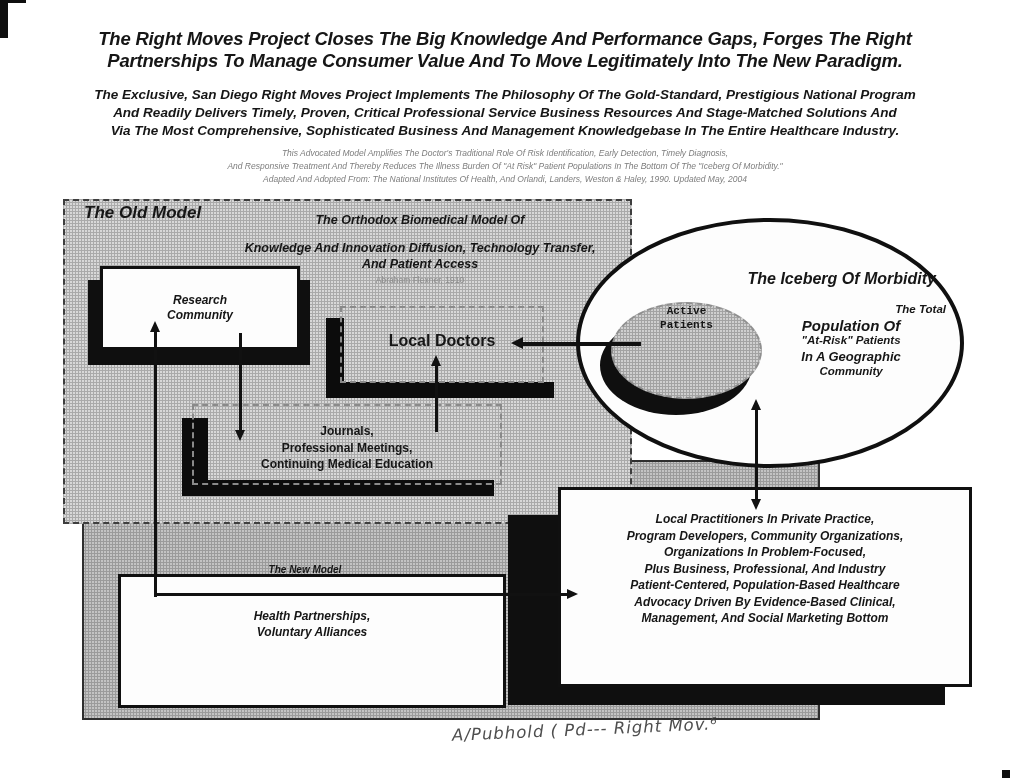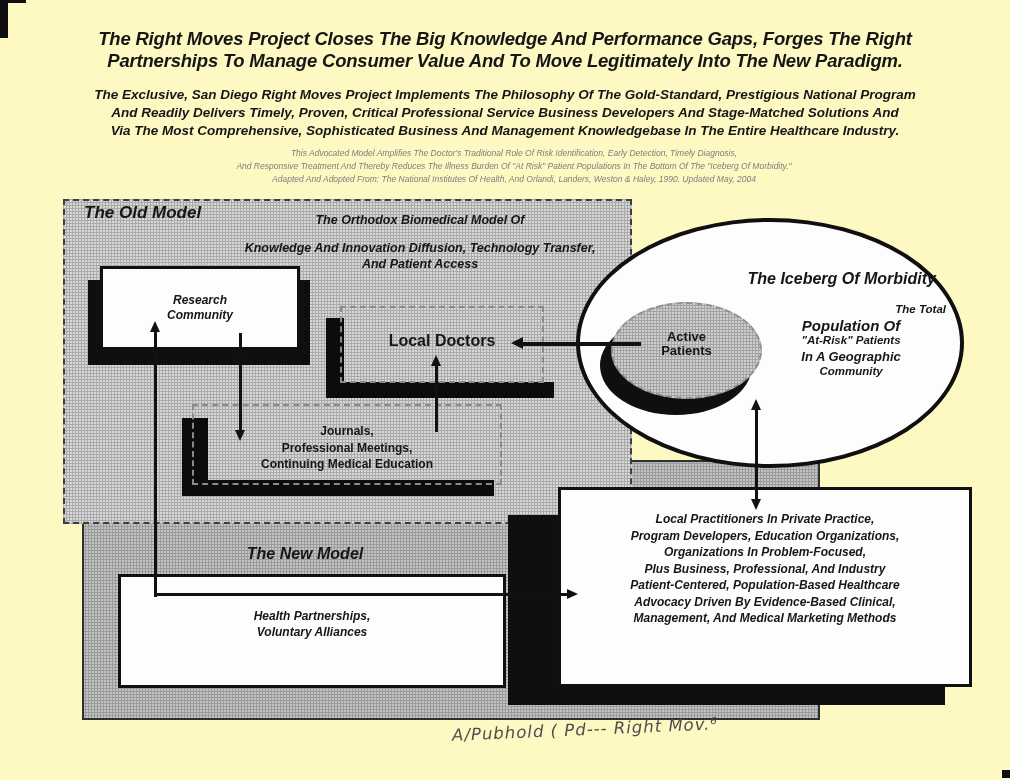--- a/index.html
+++ b/index.html
@@ -1,17 +1,17 @@
 <!DOCTYPE html>
 <html><head>
 <meta charset="utf-8">
 <style>
   html,body{margin:0;padding:0;background:#e9e9e9;}
   #canvas{
-    position:relative;width:1010px;height:780px;background:#fef9c3;
+    position:relative;width:1010px;height:780px;background:#ffffff;
     font-family:"Liberation Sans", sans-serif;color:#161616;overflow:hidden;
   }
   .abs{position:absolute;}
   .ctr{text-align:center;}
   .bi{font-weight:bold;font-style:italic;}
   .b{font-weight:bold;}
   .dots{background-image:radial-gradient(circle, rgba(70,70,70,.32) 1px, transparent 1.15px);background-size:3px 3px;}
   .panel-old{background-color:#d8d8d8;border:2px dashed #3e3e3e;}
   .panel-new{background-color:#c3c3c3;border:2px solid #2f2f2f;}
   .whitebox{background:#fdfdfd;border:3px solid #101010;box-sizing:border-box;}
@@ -39,44 +39,45 @@
   <div class="abs blackrect" style="left:0;top:0;width:8px;height:38px;"></div>
   <div class="abs blackrect" style="left:0;top:0;width:26px;height:3px;"></div>
   <div class="abs blackrect" style="left:1002px;top:770px;width:8px;height:8px;"></div>
 
   <div class="abs ctr" style="left:65px;top:28px;width:880px;">
     <div class="h1line">The Right Moves Project Closes The Big Knowledge And Performance Gaps, Forges The Right</div>
     <div class="h1line">Partnerships To Manage Consumer Value And To Move Legitimately Into The New Paradigm.</div>
   </div>
   <div class="abs ctr" style="left:85px;top:86px;width:840px;">
     <div class="h2line">The Exclusive, San Diego Right Moves Project Implements The Philosophy Of The Gold-Standard, Prestigious National Program</div>
-    <div class="h2line">And Readily Delivers Timely, Proven, Critical  Professional Service Business Developers And Stage-Matched Solutions And</div>
+    <div class="h2line">And Readily Delivers Timely, Proven, Critical  Professional Service Business Resources And Stage-Matched Solutions And</div>
     <div class="h2line">Via The Most Comprehensive, Sophisticated Business And Management Knowledgebase In The Entire Healthcare Industry.</div>
   </div>
-  <div class="abs ctr" style="left:174px;top:147px;width:680px;">
+  <div class="abs ctr" style="left:165px;top:147px;width:680px;">
     <div class="noteline">This Advocated Model Amplifies The Doctor's Traditional Role Of Risk Identification, Early Detection, Timely Diagnosis,</div>
     <div class="noteline">And Responsive Treatment And Thereby Reduces The Illness Burden Of "At Risk" Patient  Populations In The Bottom Of The "Iceberg Of Morbidity."</div>
     <div class="noteline">Adapted And Adopted From: The National Institutes Of Health,  And Orlandi, Landers, Weston &amp; Haley, 1990.  Updated May, 2004</div>
   </div>
 
   <div class="abs panel-new dots" style="left:82px;top:460px;width:738px;height:260px;box-sizing:border-box;"></div>
 
   <div class="abs panel-old dots" style="left:63px;top:199px;width:569px;height:325px;box-sizing:border-box;"></div>
   <div class="abs bi" style="left:84px;top:203px;font-size:17px;">The Old Model</div>
   <div class="abs ctr" style="left:240px;top:212px;width:360px;">
     <div class="bi" style="font-size:12.5px;line-height:16px;">The Orthodox Biomedical Model Of</div>
     <div class="bi" style="font-size:12.5px;line-height:16px;margin-top:12px;">Knowledge And Innovation Diffusion, Technology Transfer,</div>
     <div class="bi" style="font-size:12.5px;line-height:16px;">And Patient Access</div>
+    <div style="font-size:8.5px;color:#8a8a8a;margin-top:3px;">Abraham Flexner, 1910</div>
   </div>
 
   <div class="abs ellipse" style="left:576px;top:218px;width:388px;height:250px;background:#fdfdfd;border:4px solid #101010;box-sizing:border-box;"></div>
   <div class="abs ctr bi" style="left:616px;top:270px;width:320px;font-size:16px;text-align:right;">The Iceberg Of Morbidity</div>
   <div class="abs ellipse blackrect" style="left:600px;top:316px;width:152px;height:99px;"></div>
   <div class="abs ellipse dots" style="left:611px;top:302px;width:151px;height:97px;background-color:#cfcfcf;border:2px dashed #8f8f8f;box-sizing:border-box;">
-    <div class="ctr b" style="margin-top:26px;font-size:13px;line-height:14px;">
+    <div class="ctr b" style="font-size:11px;line-height:14px;font-family:Liberation Mono, monospace;">
       <div>Active</div>
       <div>Patients</div>
     </div>
   </div>
   <div class="abs ctr" style="left:756px;top:302px;width:190px;">
     <div class="bi" style="font-size:11.5px;line-height:15.5px;text-align:right;">The Total</div>
     <div class="bi" style="font-size:15px;line-height:15.5px;">Population Of</div>
     <div class="bi" style="font-size:11.5px;line-height:15.5px;">"At-Risk"  Patients</div>
     <div class="bi" style="font-size:13px;line-height:15.5px;font-style:italic;">In A Geographic</div>
     <div class="bi" style="font-size:11.5px;line-height:15.5px;">Community</div>
@@ -97,36 +98,36 @@
   </div>
 
   <div class="abs blackrect" style="left:88px;top:280px;width:222px;height:85px;"></div>
   <div class="abs whitebox" style="left:100px;top:266px;width:200px;height:84px;">
     <div class="ctr bi" style="margin-top:24px;font-size:12px;line-height:15px;">
       <div>Research</div>
       <div>Community</div>
     </div>
   </div>
 
-  <div class="abs ctr bi" style="left:210px;top:545px;width:190px;font-size:16px;">The New Model</div>
+  <div class="abs ctr bi" style="left:210px;top:564px;width:190px;font-size:10px;">The New Model</div>
 
   <div class="abs blackrect" style="left:508px;top:515px;width:437px;height:190px;"></div>
   <div class="abs whitebox" style="left:558px;top:487px;width:414px;height:200px;">
     <div class="ctr bi" style="margin-top:21px;font-size:12px;line-height:16.5px;">
       <div>Local Practitioners In Private Practice,</div>
-      <div>Program Developers, Education Organizations,</div>
+      <div>Program Developers, Community Organizations,</div>
       <div>Organizations In Problem-Focused,</div>
       <div>Plus Business, Professional, And Industry</div>
       <div>Patient-Centered, Population-Based Healthcare</div>
       <div>Advocacy Driven By Evidence-Based Clinical,</div>
-      <div>Management, And Medical Marketing Methods</div>
+      <div>Management, And Social Marketing Bottom</div>
     </div>
   </div>
 
-  <div class="abs whitebox" style="left:118px;top:574px;width:388px;height:114px;">
+  <div class="abs whitebox" style="left:118px;top:574px;width:388px;height:134px;">
     <div class="ctr bi" style="margin-top:31px;font-size:12px;line-height:16px;">
       <div>Health Partnerships,</div>
       <div>Voluntary Alliances</div>
     </div>
   </div>
 
   <div class="abs vline" style="left:154px;top:331px;width:3px;height:266px;"></div>
   <div class="abs ah ah-up" style="left:150px;top:321px;"></div>
 
   <div class="abs vline" style="left:239px;top:333px;width:3px;height:99px;"></div>

